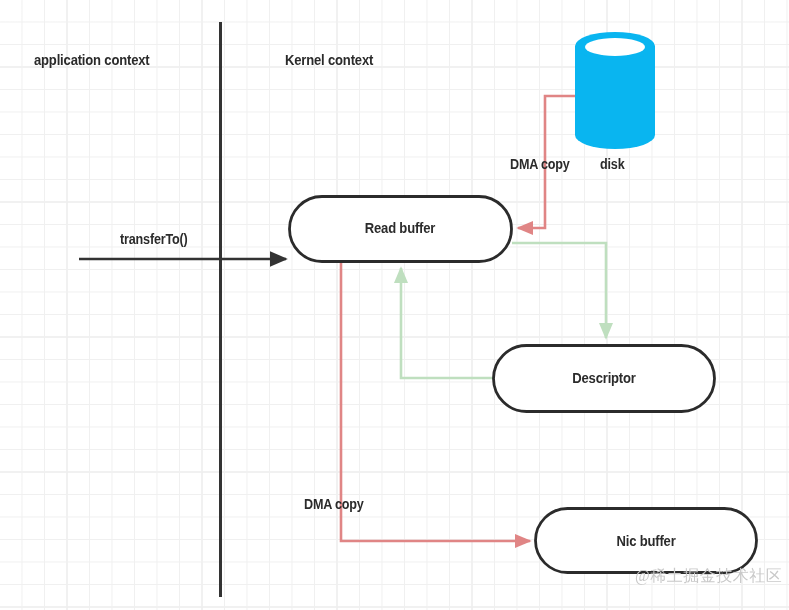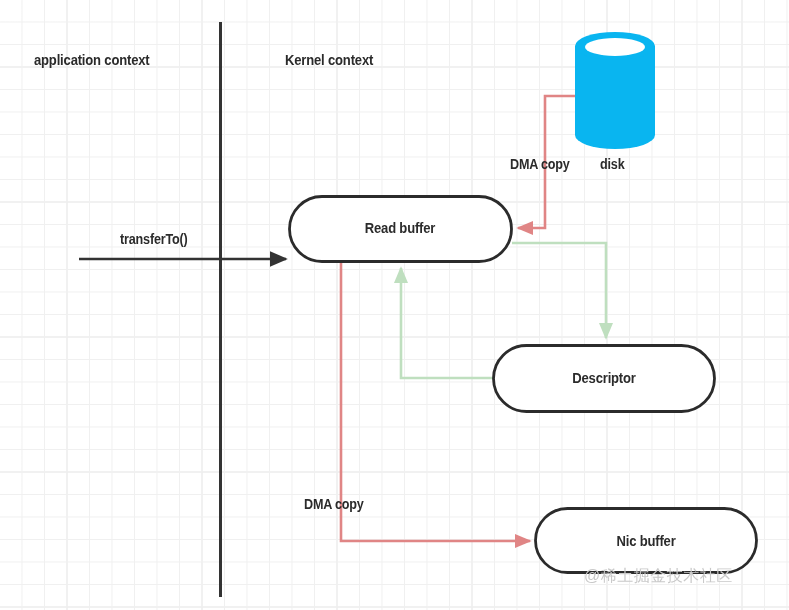--- a/index.html
+++ b/index.html
@@ -50,23 +50,23 @@
     font-weight: bold;
     font-size: 14.5px;
     color: #2b2b2b;
     white-space: nowrap;
     transform: translate(-50%, -50%) scaleX(0.9);
     letter-spacing: -0.2px;
   }
   .edge-label { font-size: 14px; }
   #watermark {
     position: absolute;
-    left: 584px;
+    left: 635px;
     top: 566px;
-    font-family: Liberation Sans, sans-serif;
+    font-family: Liberation Serif, serif;
     font-size: 16px;
     color: #c9c9c9;
     white-space: nowrap;
     letter-spacing: 0.5px;
   }
 </style>
 </head>
 <body>
 
 <div id="canvas">

